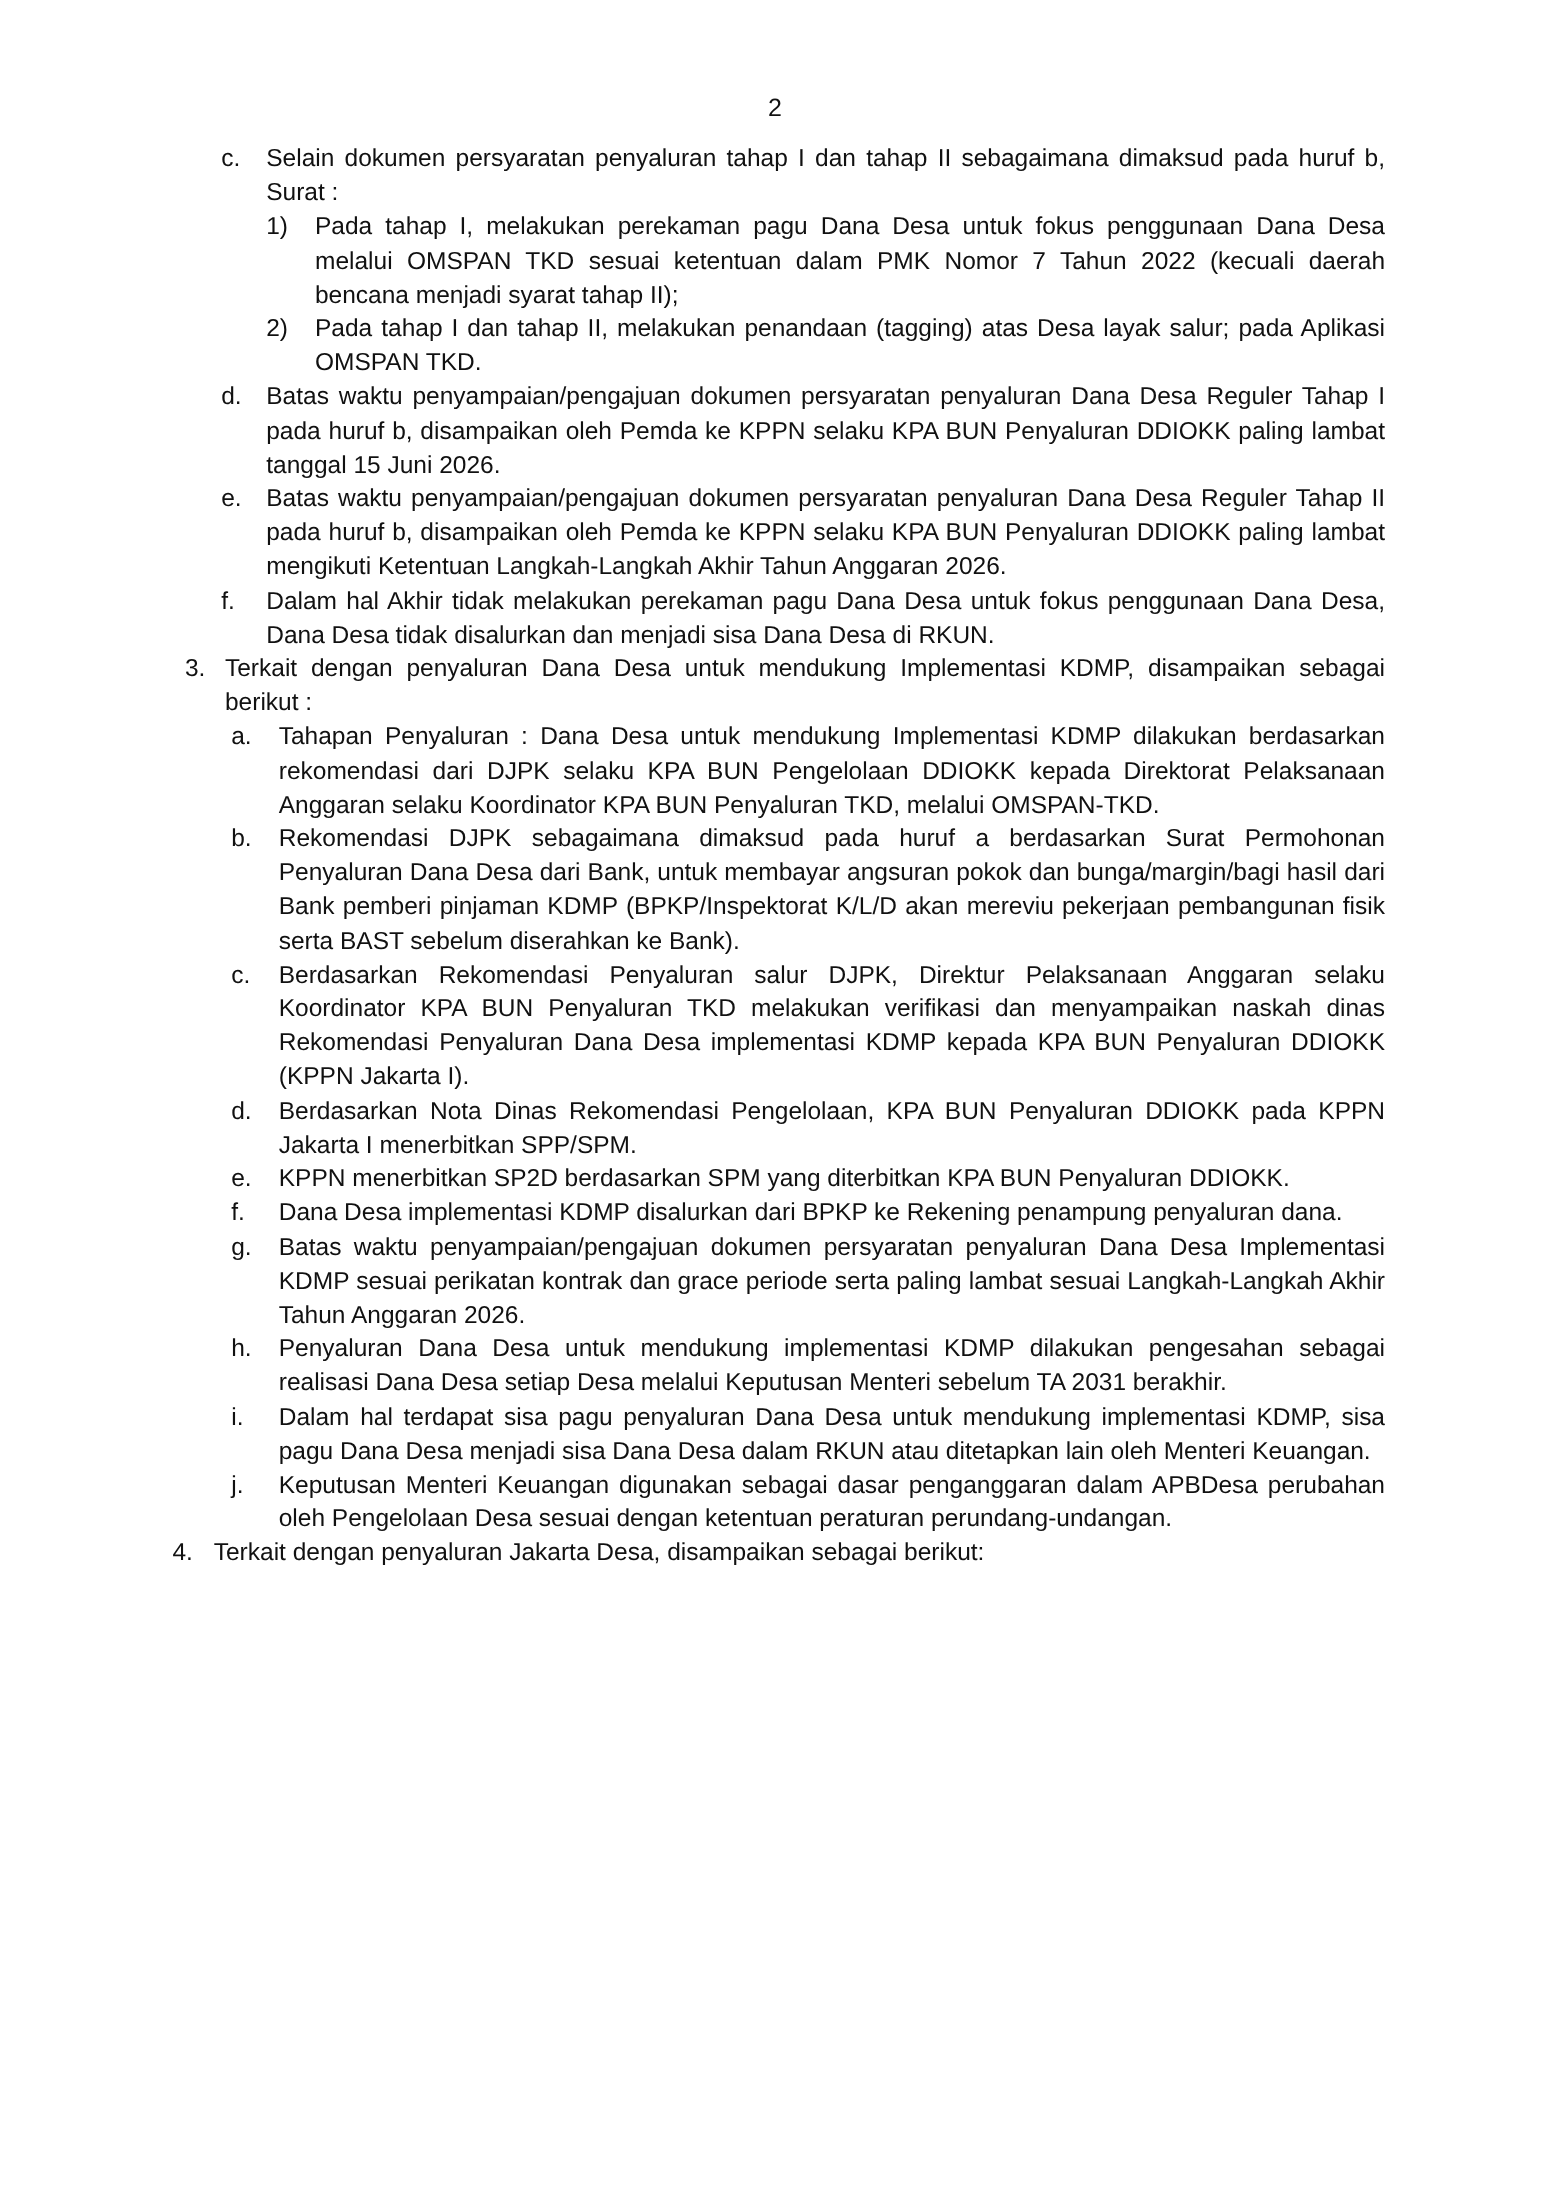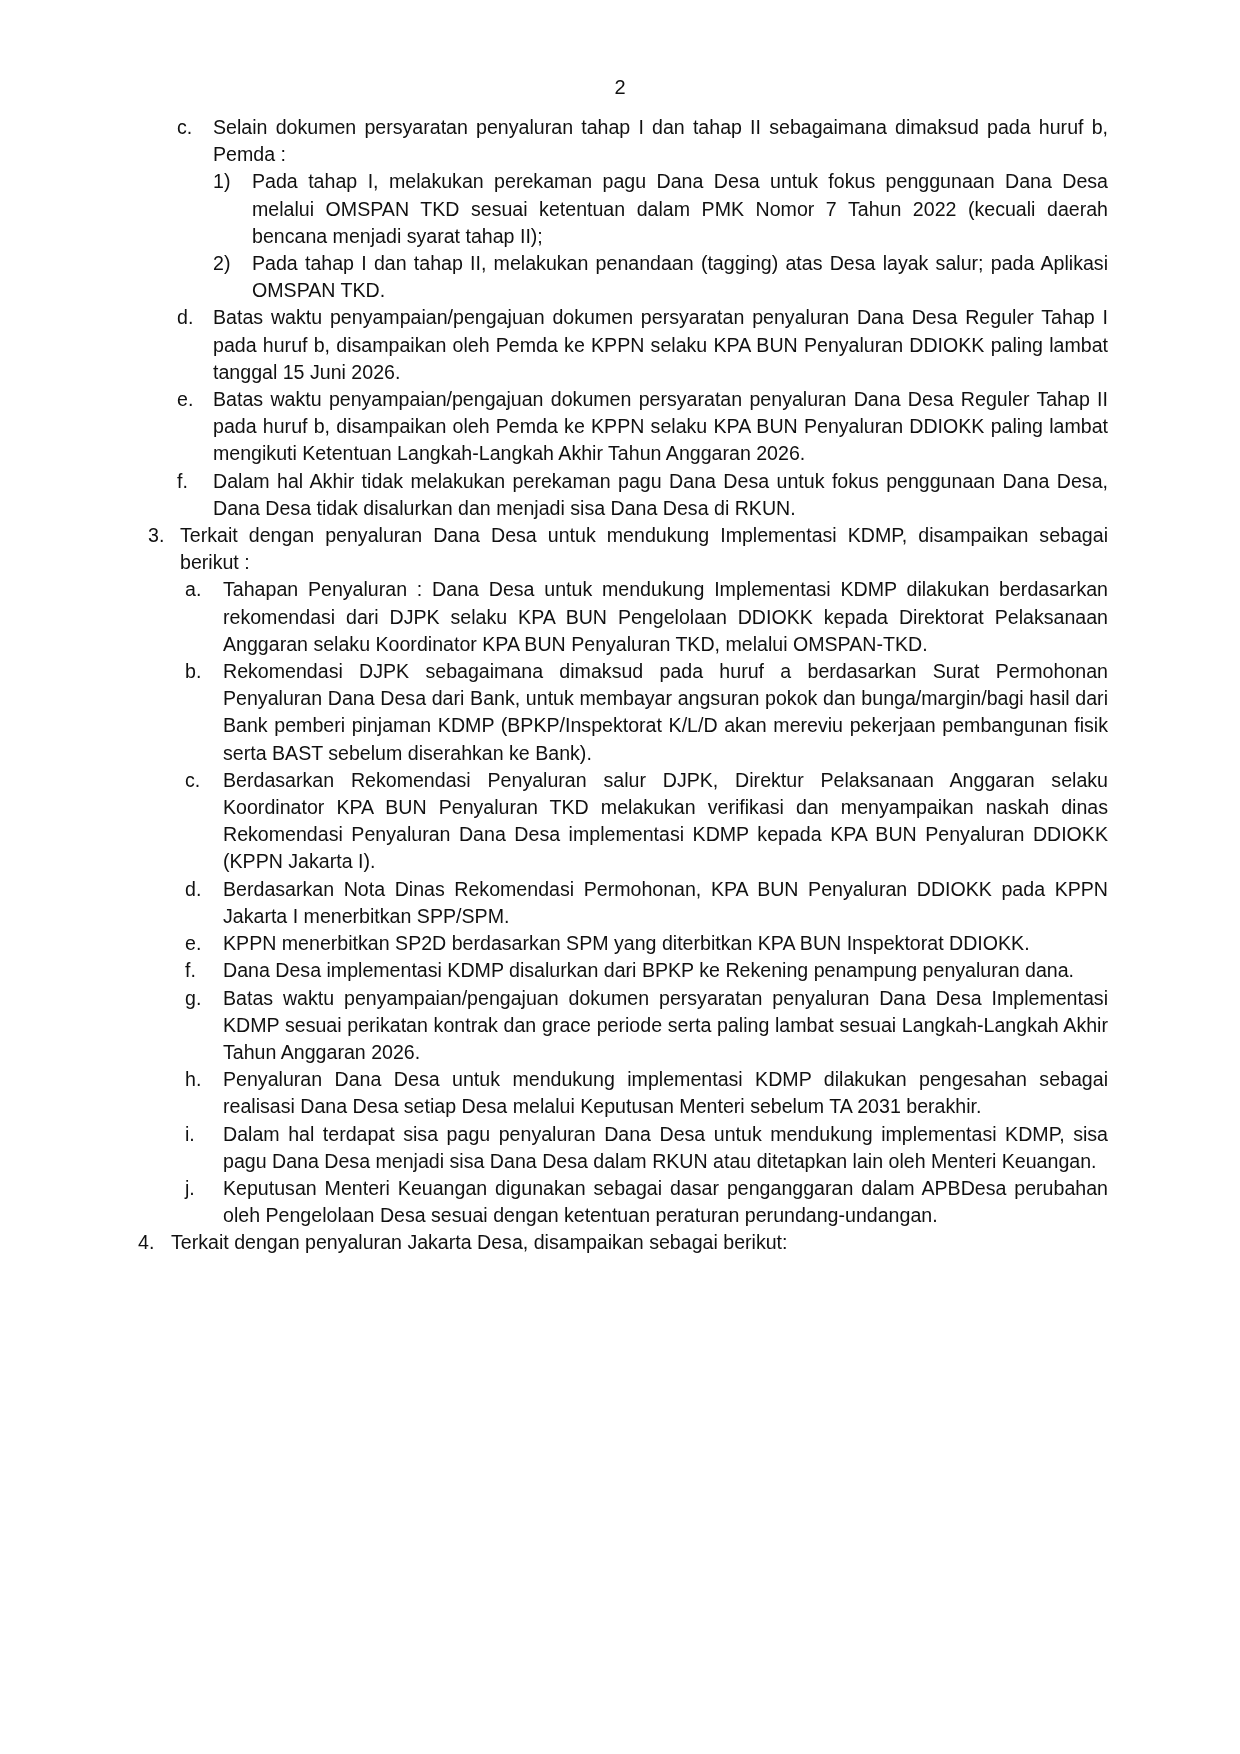--- a/index.html
+++ b/index.html
@@ -41,21 +41,21 @@
 </style>
 </head>
 <body>
 
 <div class="page-number">2</div>
 
 <div class="content">
 
   <div class="item lvl-b">
     <span class="label">c.</span>
-    <span class="text">Selain dokumen persyaratan penyaluran tahap I dan tahap II sebagaimana dimaksud pada huruf b, Pemda :</span>
+    <span class="text">Selain dokumen persyaratan penyaluran tahap I dan tahap II sebagaimana dimaksud pada huruf b, Surat :</span>
   </div>
   <div class="item lvl-c">
     <span class="label">1)</span>
     <span class="text">Pada tahap I, melakukan perekaman pagu Dana Desa untuk fokus penggunaan Dana Desa melalui OMSPAN TKD sesuai ketentuan dalam PMK Nomor 7 Tahun 2022 (kecuali daerah bencana menjadi syarat tahap II);</span>
   </div>
   <div class="item lvl-c">
     <span class="label">2)</span>
     <span class="text">Pada tahap I dan tahap II, melakukan penandaan (tagging) atas Desa layak salur; pada Aplikasi OMSPAN TKD.</span>
   </div>
   <div class="item lvl-b">
@@ -82,25 +82,25 @@
   <div class="item lvl-s">
     <span class="label">b.</span>
     <span class="text">Rekomendasi DJPK sebagaimana dimaksud pada huruf a berdasarkan Surat Permohonan Penyaluran Dana Desa dari Bank, untuk membayar angsuran pokok dan bunga/margin/bagi hasil dari Bank pemberi pinjaman KDMP (BPKP/Inspektorat K/L/D akan mereviu pekerjaan pembangunan fisik serta BAST sebelum diserahkan ke Bank).</span>
   </div>
   <div class="item lvl-s">
     <span class="label">c.</span>
     <span class="text">Berdasarkan Rekomendasi Penyaluran salur DJPK, Direktur Pelaksanaan Anggaran selaku Koordinator KPA BUN Penyaluran TKD melakukan verifikasi dan menyampaikan naskah dinas Rekomendasi Penyaluran Dana Desa implementasi KDMP kepada KPA BUN Penyaluran DDIOKK (KPPN Jakarta I).</span>
   </div>
   <div class="item lvl-s">
     <span class="label">d.</span>
-    <span class="text">Berdasarkan Nota Dinas Rekomendasi Permohonan, KPA BUN Penyaluran DDIOKK pada KPPN Jakarta I menerbitkan SPP/SPM.</span>
+    <span class="text">Berdasarkan Nota Dinas Rekomendasi Pengelolaan, KPA BUN Penyaluran DDIOKK pada KPPN Jakarta I menerbitkan SPP/SPM.</span>
   </div>
   <div class="item lvl-s">
     <span class="label">e.</span>
-    <span class="text">KPPN menerbitkan SP2D berdasarkan SPM yang diterbitkan KPA BUN Inspektorat DDIOKK.</span>
+    <span class="text">KPPN menerbitkan SP2D berdasarkan SPM yang diterbitkan KPA BUN Penyaluran DDIOKK.</span>
   </div>
   <div class="item lvl-s">
     <span class="label">f.</span>
     <span class="text">Dana Desa implementasi KDMP disalurkan dari BPKP ke Rekening penampung penyaluran dana.</span>
   </div>
   <div class="item lvl-s">
     <span class="label">g.</span>
     <span class="text">Batas waktu penyampaian/pengajuan dokumen persyaratan penyaluran Dana Desa Implementasi KDMP sesuai perikatan kontrak dan grace periode serta paling lambat sesuai Langkah-Langkah Akhir Tahun Anggaran 2026.</span>
   </div>
   <div class="item lvl-s">

